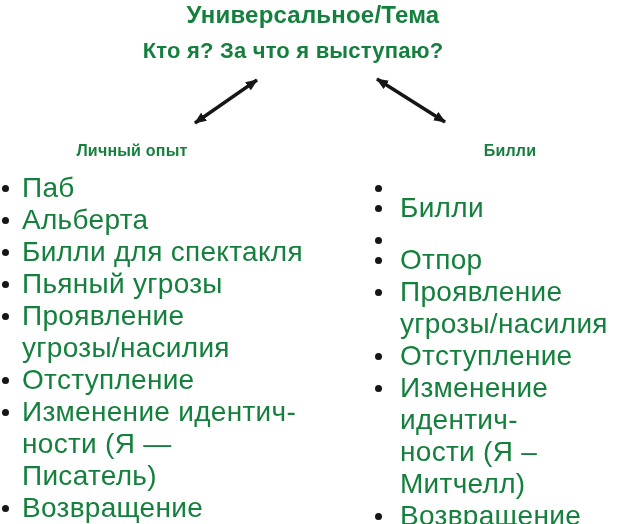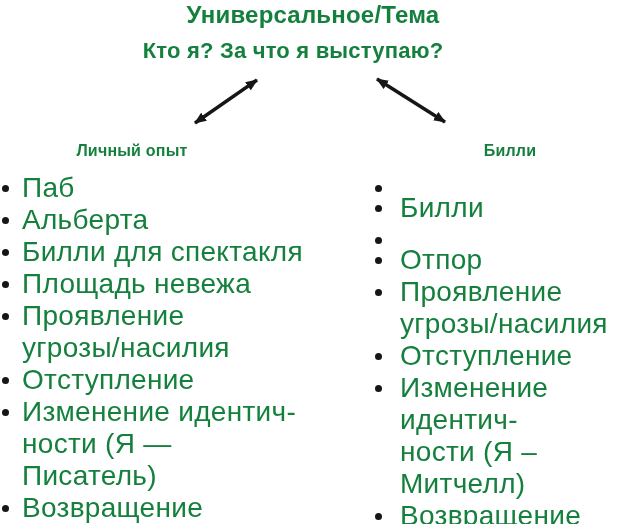--- a/index.html
+++ b/index.html
@@ -110,21 +110,21 @@
         <li>
         <span class="dot"></span>
         <span class="txt">Альберта</span>
       </li>
         <li>
         <span class="dot"></span>
         <span class="txt">Билли для спектакля</span>
       </li>
         <li>
         <span class="dot"></span>
-        <span class="txt">Площадь невежа</span>
+        <span class="txt">Пьяный угрозы</span>
       </li>
         <li>
         <span class="dot"></span>
         <span class="txt">Проявление
 угрозы/насилия</span>
       </li>
         <li>
         <span class="dot"></span>
         <span class="txt">Отступление</span>
       </li>

